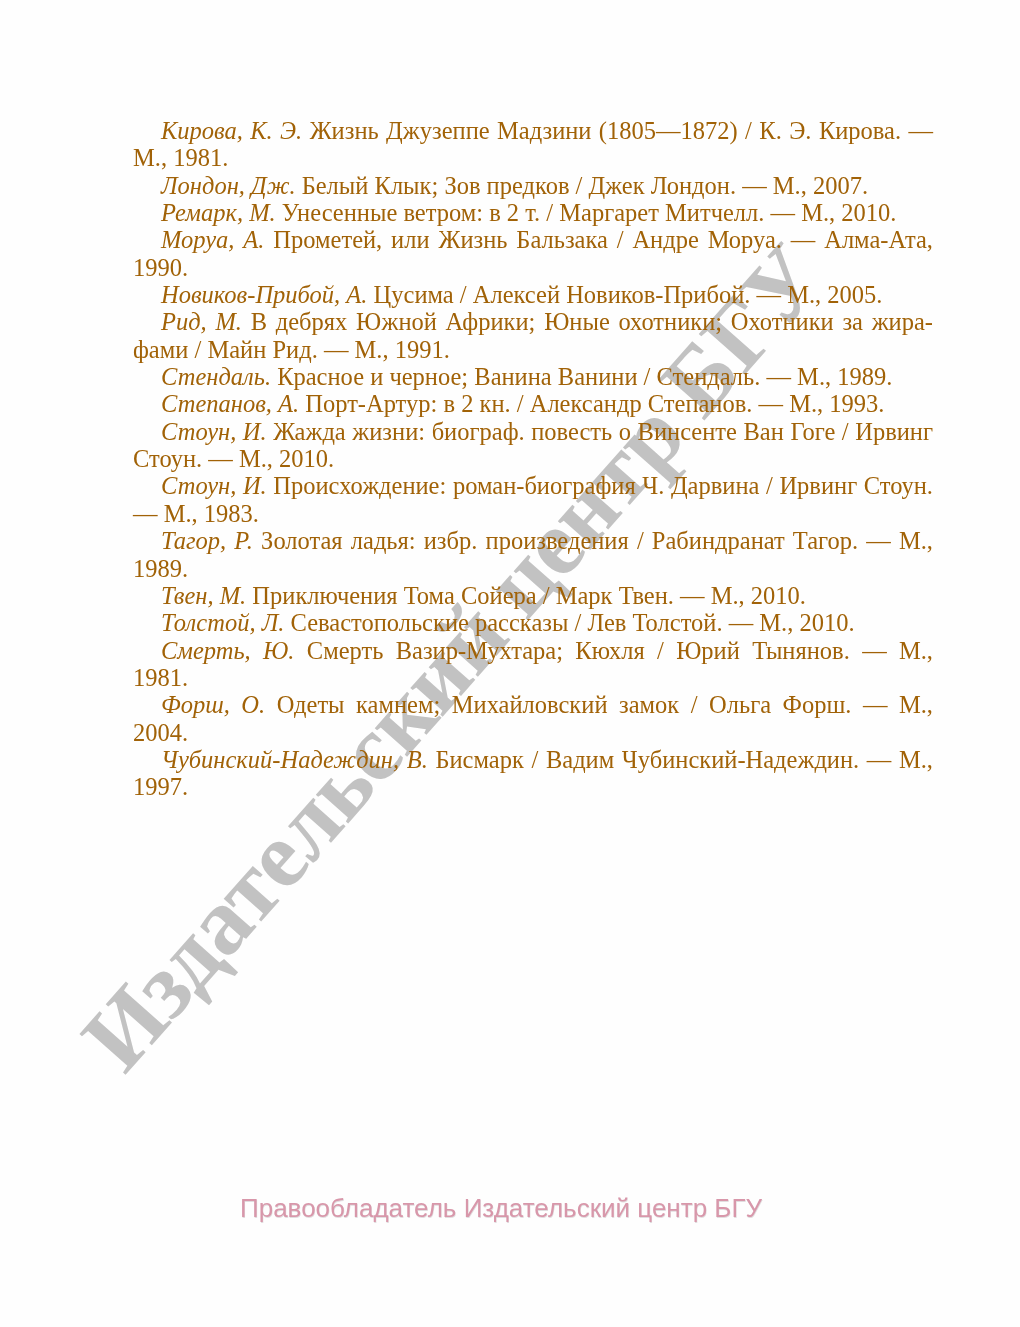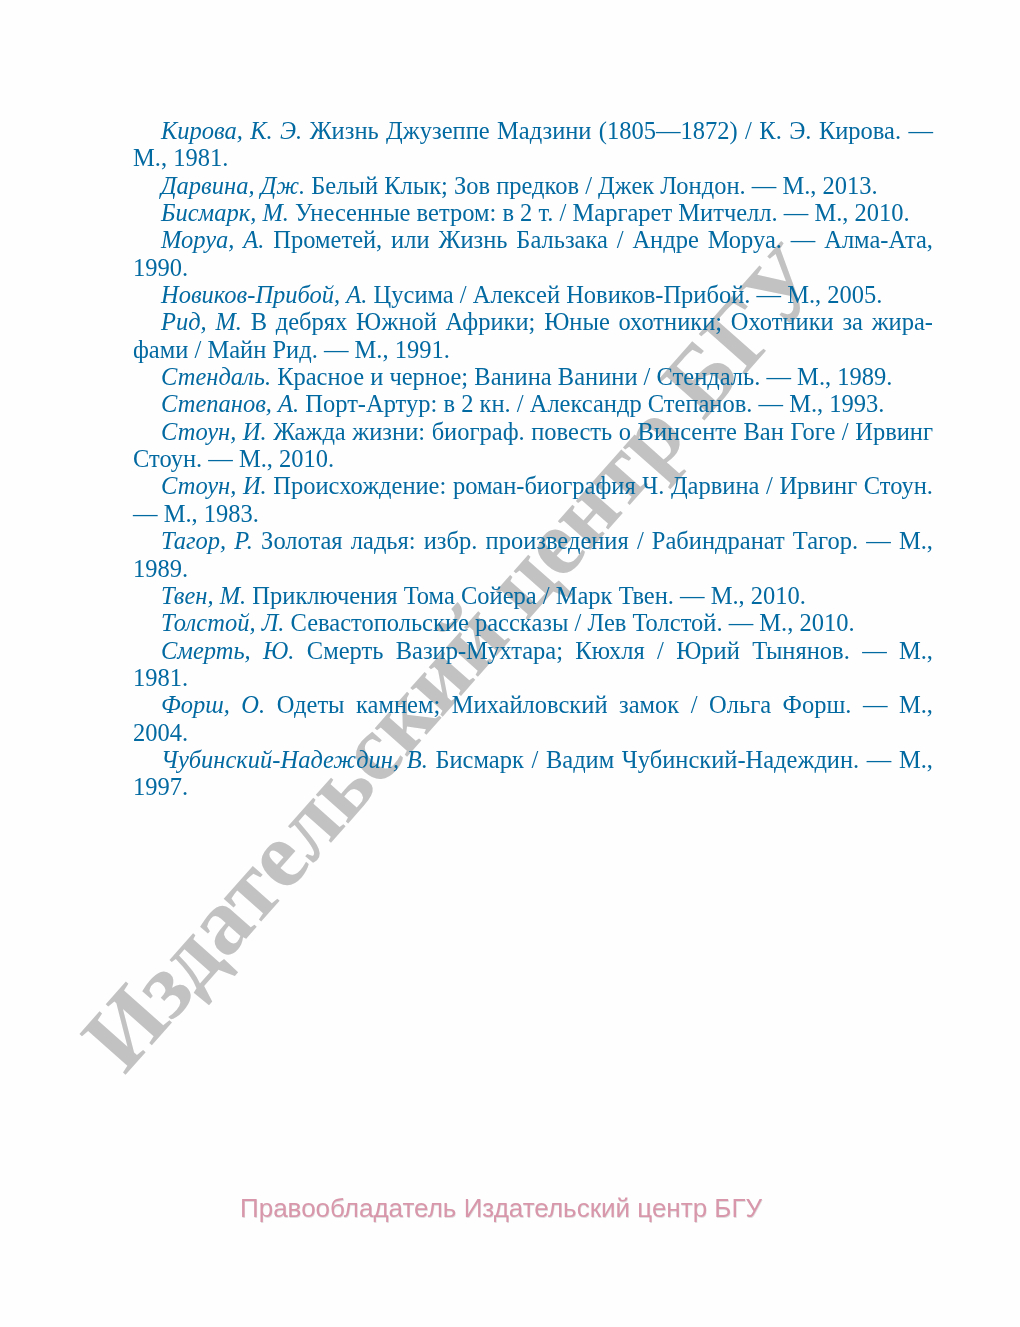--- a/index.html
+++ b/index.html
@@ -42,21 +42,21 @@
     width: 800px;
     z-index: 1;
   }
   p.entry {
     margin: 0;
     padding: 0;
     text-indent: 28px;
     text-align: justify;
     font-size: 24.5px;
     line-height: 27.35px;
-    color: #0369a1;
+    color: #a16207;
     hyphens: manual;
   }
   p.entry .author { font-style: italic; }
 
   
   .footer {
     position: absolute;
     top: 1193px;
     left: 0;
     width: 1002px;
@@ -70,22 +70,22 @@
 </style>
 </head>
 <body>
 
 <div class="page" style="background: rgb(254, 254, 254);">
 
   <div class="watermark" style="color: rgb(180, 180, 180);">Издательский центр БГУ</div>
 
   <div class="content" id="bibliography">
       <p class="entry"><i class="author">Кирова, К. Э.</i><span> Жизнь Джузеппе Мадзини (1805—1872) / К. Э. Кирова. — М., 1981.</span></p>
-      <p class="entry"><i class="author">Дарвина, Дж.</i><span> Белый Клык; Зов предков / Джек Лондон. — М., 2013.</span></p>
-      <p class="entry"><i class="author">Бисмарк, М.</i><span> Унесенные ветром: в 2 т. / Маргарет Митчелл. — М., 2010.</span></p>
+      <p class="entry"><i class="author">Лондон, Дж.</i><span> Белый Клык; Зов предков / Джек Лондон. — М., 2007.</span></p>
+      <p class="entry"><i class="author">Ремарк, М.</i><span> Унесенные ветром: в 2 т. / Маргарет Митчелл. — М., 2010.</span></p>
       <p class="entry"><i class="author">Моруа, А.</i><span> Прометей, или Жизнь Бальзака / Андре Моруа. — Алма-Ата, 1990.</span></p>
       <p class="entry"><i class="author">Новиков-Прибой, А.</i><span> Цусима / Алексей Новиков-Прибой. — М., 2005.</span></p>
       <p class="entry"><i class="author">Рид, М.</i><span> В дебрях Южной Африки; Юные охотники; Охотники за жира­фами / Майн Рид. — М., 1991.</span></p>
       <p class="entry"><i class="author">Стендаль.</i><span> Красное и черное; Ванина Ванини / Стендаль. — М., 1989.</span></p>
       <p class="entry"><i class="author">Степанов, А.</i><span> Порт-Артур: в 2 кн. / Александр Степанов. — М., 1993.</span></p>
       <p class="entry"><i class="author">Стоун, И.</i><span> Жажда жизни: биограф. повесть о Винсенте Ван Гоге / Ирвинг Стоун. — М., 2010.</span></p>
       <p class="entry"><i class="author">Стоун, И.</i><span> Происхождение: роман-биография Ч. Дарвина / Ирвинг Стоун. — М., 1983.</span></p>
       <p class="entry"><i class="author">Тагор, Р.</i><span> Золотая ладья: избр. произведения / Рабиндранат Тагор. — М., 1989.</span></p>
       <p class="entry"><i class="author">Твен, М.</i><span> Приключения Тома Сойера / Марк Твен. — М., 2010.</span></p>
       <p class="entry"><i class="author">Толстой, Л.</i><span> Севастопольские рассказы / Лев Толстой. — М., 2010.</span></p>

